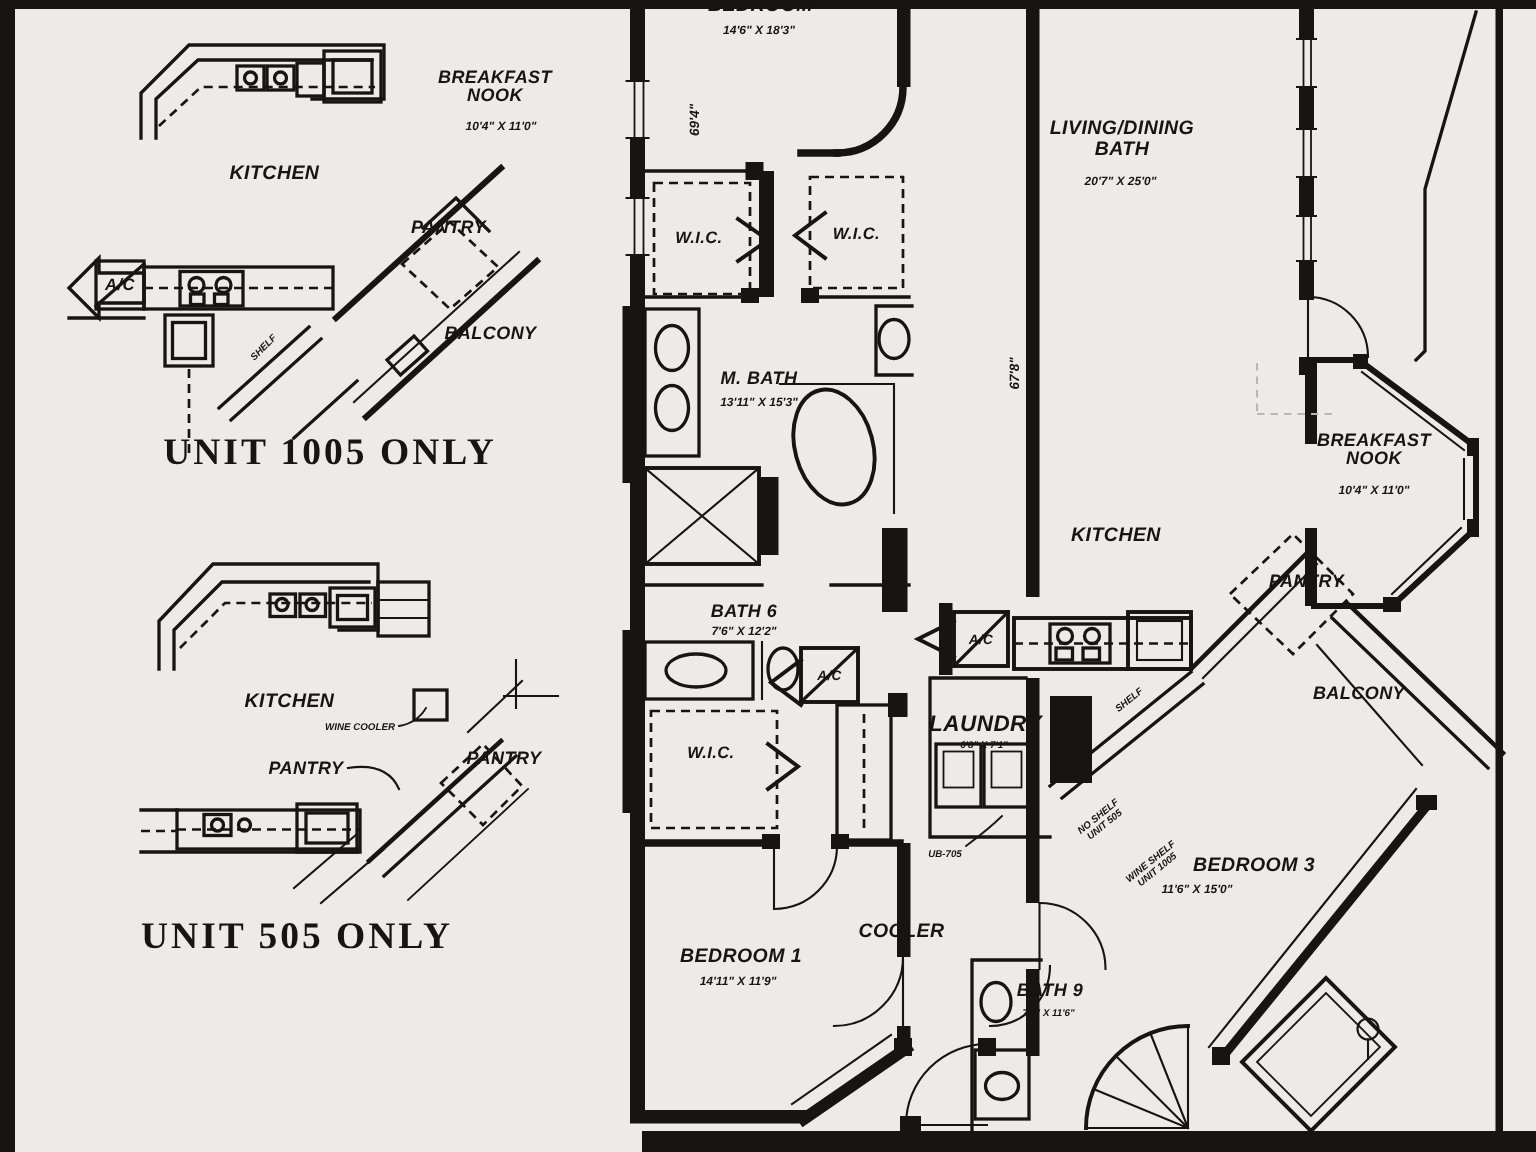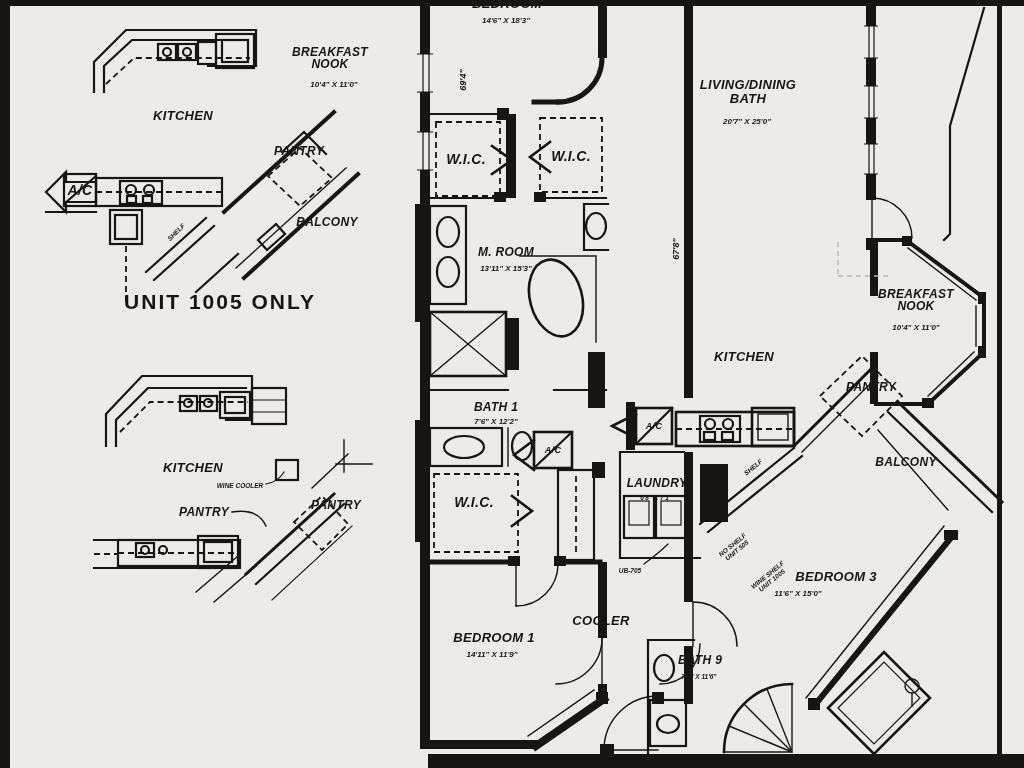--- a/index.html
+++ b/index.html
@@ -4,25 +4,25 @@
 <style>
   html,body{margin:0;padding:0;background:#d8d6d2;}
   .stage{position:relative;width:1024px;height:768px;background:#edebe8;overflow:hidden;
          font-family:"Liberation Sans",sans-serif;}
   .stage svg{position:absolute;left:0;top:0;}
   .lbl{position:absolute;transform:translate(-50%,-50%);color:#171513;font-style:italic;
        font-weight:700;text-align:center;white-space:nowrap;letter-spacing:.3px;z-index:5;}
   .wrap{white-space:normal;line-height:1.04;}
   .r13{font-size:13px;}
   .r12{font-size:12px;}
-  .r11{font-size:12px;}
-  .sm{font-size:14px;}
+  .r11{font-size:15px;}
+  .sm{font-size:11px;}
   .dim{font-size:8px;letter-spacing:0;}
   .tiny{font-size:6.5px;letter-spacing:0;}
-  .title{font-size:21px;font-style:normal;letter-spacing:2px;}
+  .title{font-size:25px;font-style:normal;letter-spacing:2px;font-family:Liberation Serif, serif;}
   .rot90{transform:translate(-50%,-50%) rotate(-90deg);}
   .rot39{transform:translate(-50%,-50%) rotate(-39deg);}
   .rot45{transform:translate(-50%,-50%) rotate(-45deg);}
 </style>
 </head>
 <body>
 
 <div class="stage">
 
 <svg width="1024" height="768" viewBox="0 0 1024 768">
@@ -256,29 +256,30 @@
   <div class="lbl r12" style="left:299px;top:151px">PANTRY</div>
   <div class="lbl r12" style="left:327px;top:222px">BALCONY</div>
   <div class="lbl sm" style="left:80px;top:190px">A/C</div>
   <div class="lbl tiny rot45" style="left:176px;top:232px">SHELF</div>
   <div class="lbl title" style="left:220px;top:302px">UNIT 1005 ONLY</div>
 
   <div class="lbl r13" style="left:193px;top:467px">KITCHEN</div>
   <div class="lbl tiny" style="left:240px;top:485px">WINE COOLER</div>
   <div class="lbl r12" style="left:204px;top:512px">PANTRY</div>
   <div class="lbl r12" style="left:336px;top:505px">PANTRY</div>
+  <div class="lbl title" style="left:198px;top:625px">UNIT 505 ONLY</div>
 
   <div class="lbl r13" style="left:507px;top:3px">BEDROOM</div>
   <div class="lbl dim" style="left:506px;top:20px">14'6" X 18'3"</div>
   <div class="lbl dim rot90" style="left:463px;top:80px;font-size:9px">69'4"</div>
   <div class="lbl sm" style="left:466px;top:159px">W.I.C.</div>
   <div class="lbl sm" style="left:571px;top:156px">W.I.C.</div>
-  <div class="lbl r12" style="left:506px;top:252px">M. ROOM</div>
+  <div class="lbl r12" style="left:506px;top:252px">M. BATH</div>
   <div class="lbl dim" style="left:506px;top:268px">13'11" X 15'3"</div>
-  <div class="lbl r12" style="left:496px;top:407px">BATH 1</div>
+  <div class="lbl r12" style="left:496px;top:407px">BATH 6</div>
   <div class="lbl dim" style="left:496px;top:421px">7'6" X 12'2"</div>
   <div class="lbl" style="left:553px;top:450px;font-size:9px">A/C</div>
   <div class="lbl sm" style="left:474px;top:502px">W.I.C.</div>
   <div class="lbl r13" style="left:494px;top:637px">BEDROOM 1</div>
   <div class="lbl dim" style="left:492px;top:654px">14'11" X 11'9"</div>
   <div class="lbl r13" style="left:601px;top:620px">COOLER</div>
 
   <div class="lbl r13 wrap" style="left:748px;top:92px;width:112px">LIVING/DINING BATH</div>
   <div class="lbl dim" style="left:747px;top:121px">20'7" X 25'0"</div>
   <div class="lbl dim rot90" style="left:676px;top:249px;font-size:9px">67'8"</div>

